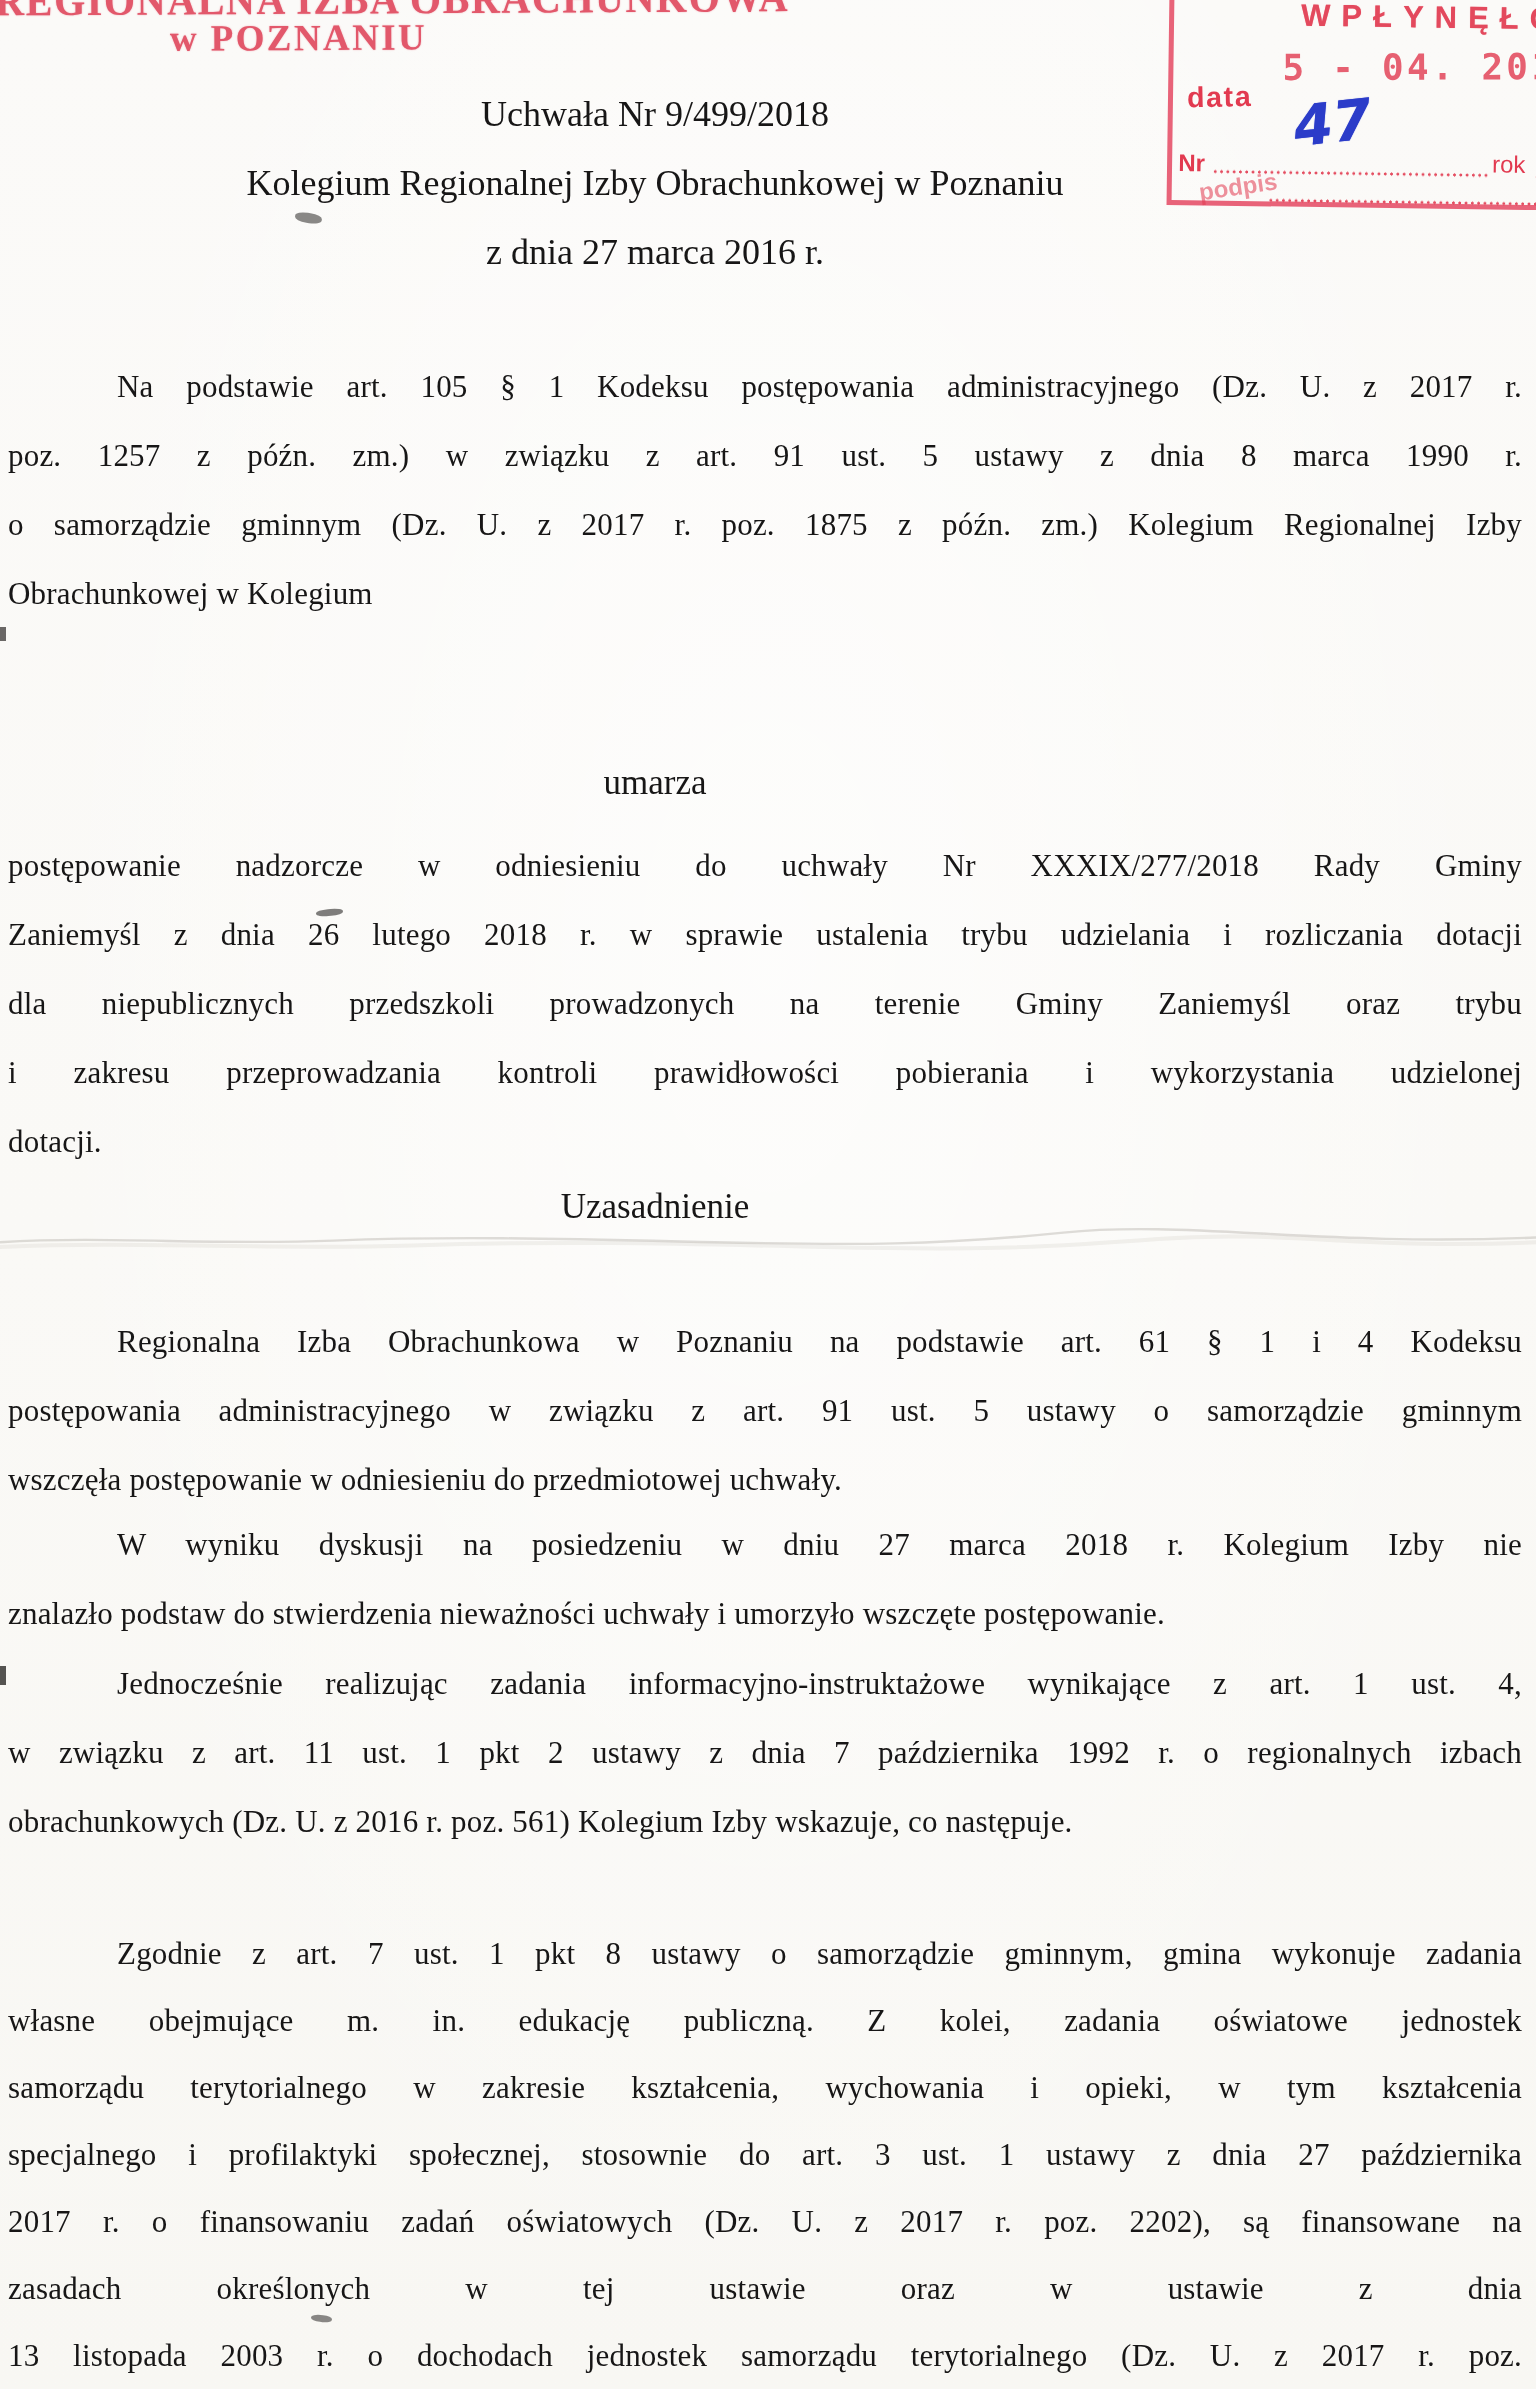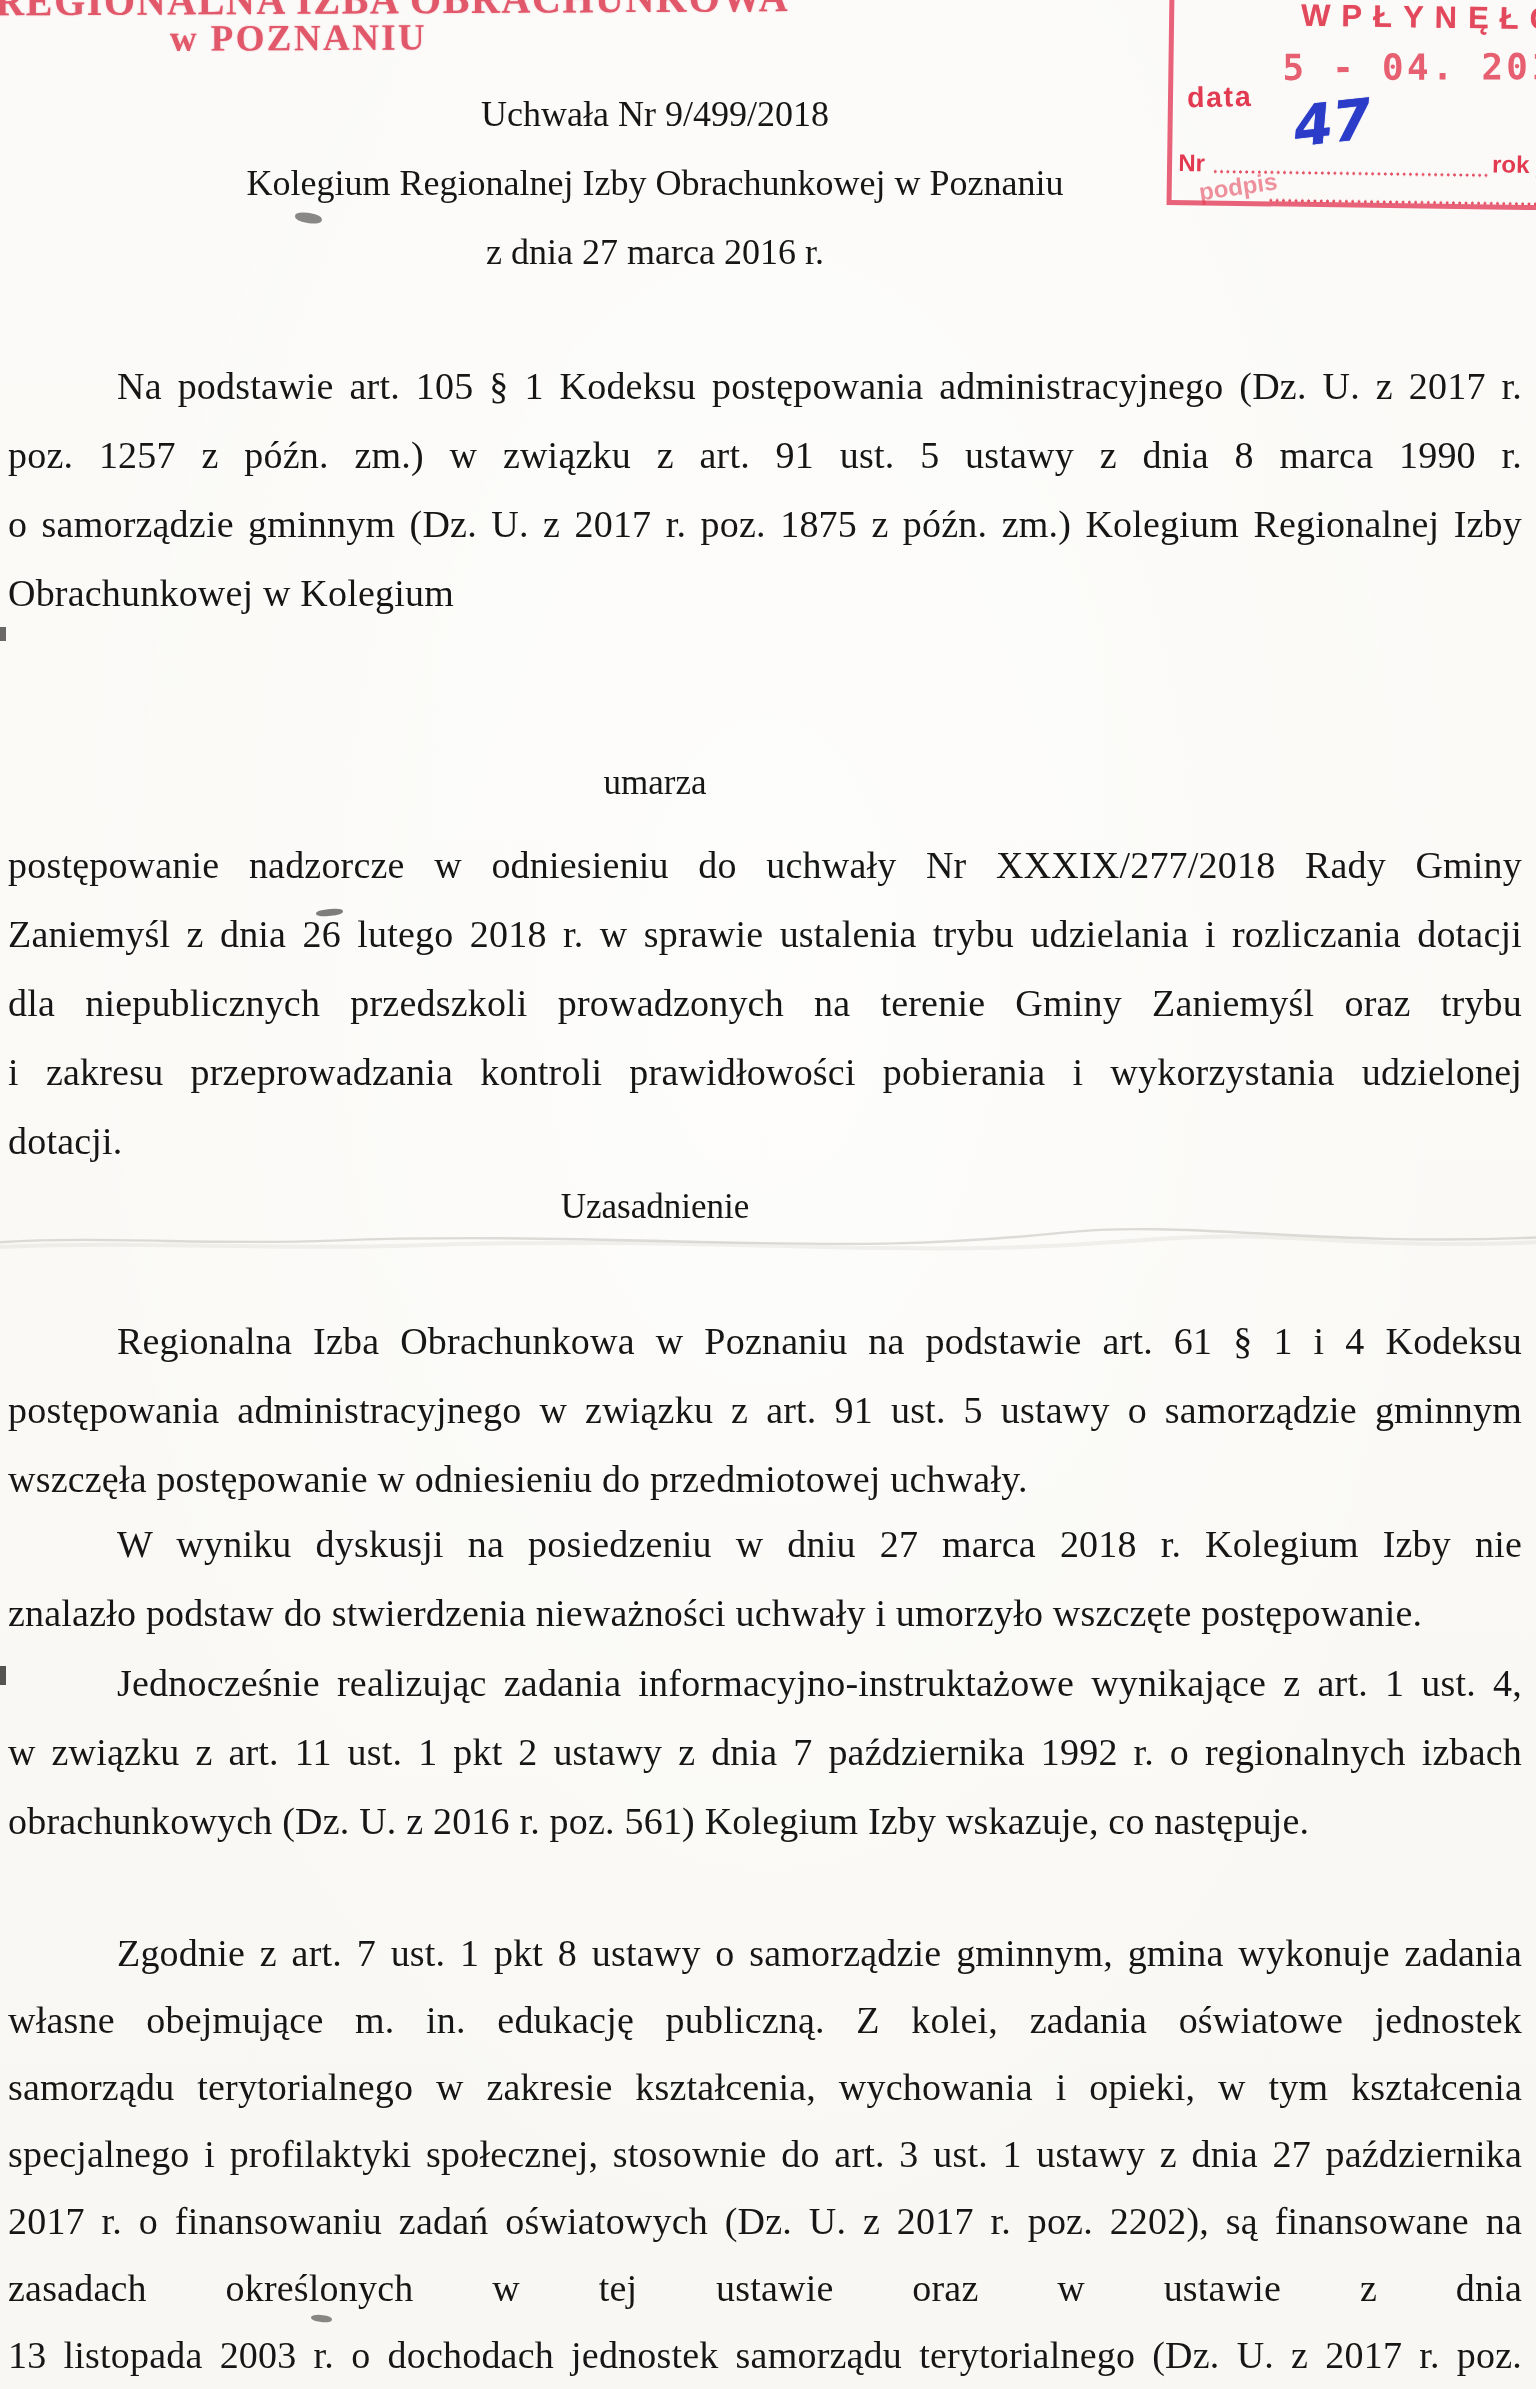--- a/index.html
+++ b/index.html
@@ -11,21 +11,21 @@
       radial-gradient(ellipse at 50% 40%, rgba(255,255,255,.6), rgba(0,0,0,0) 70%),
       linear-gradient(180deg,#fbfaf8 0%,#faf9f6 52%,#f8f7f3 100%);
     overflow:hidden;
     font-family:"Liberation Serif", serif;
     color:#171616;
   }
   
   .para{position:absolute;left:8px;width:1514px;}
   .line{
     text-align:justify;text-align-last:justify;
-    font-size:38px;line-height:69px;height:69px;
+    font-size:31px;line-height:69px;height:69px;
     white-space:normal;letter-spacing:0.2px;font-family:Liberation Serif, serif;
   }
   .tight .line{line-height:67px;height:67px;}
   .line.last{text-align-last:left;}
   .line.indent{text-indent:109px;}
   .centered{
     position:absolute;left:0;width:1310px;text-align:center;
     font-size:36px;line-height:48px;height:48px;
   }
   .midword{font-size:35px;}
@@ -67,21 +67,21 @@
     position:absolute;top:86px;left:14.3px;
     font-size:28.6px;font-weight:bold;letter-spacing:1.6px;transform:rotate(-2deg);
   }
   #intake-stamp .pen-number{
     position:absolute;top:94px;left:121px;
     color:#2b3cc9;font-size:56px;font-weight:bold;font-style:italic;
     font-family:"DejaVu Sans", sans-serif;transform:rotate(-7deg);
     text-shadow:0 0 0.8px #2b3cc9;z-index:4;
   }
   #intake-stamp .nr-label{position:absolute;top:149px;left:6.3px;font-size:24px;font-weight:bold;margin-top:6px;}
-  #intake-stamp .rok-label{position:absolute;top:152px;left:320px;font-size:24px;font-weight:bold;}
+  #intake-stamp .rok-label{position:absolute;top:152px;left:320px;font-size:24px;font-weight:normal;}
   #intake-stamp .sig-label{
     position:absolute;top:178px;left:27px;font-size:24px;font-weight:bold;
     opacity:.55;transform:rotate(-9deg);
   }
   .dots{
     position:absolute;height:4px;
     background-image:radial-gradient(circle at 2.4px 2px, rgba(226,58,80,.9) 1.4px, rgba(226,58,80,0) 1.7px);
     background-size:6.3px 4px;background-repeat:repeat-x;
   }
   #dots-nr{top:175px;left:41px;width:276px;}

